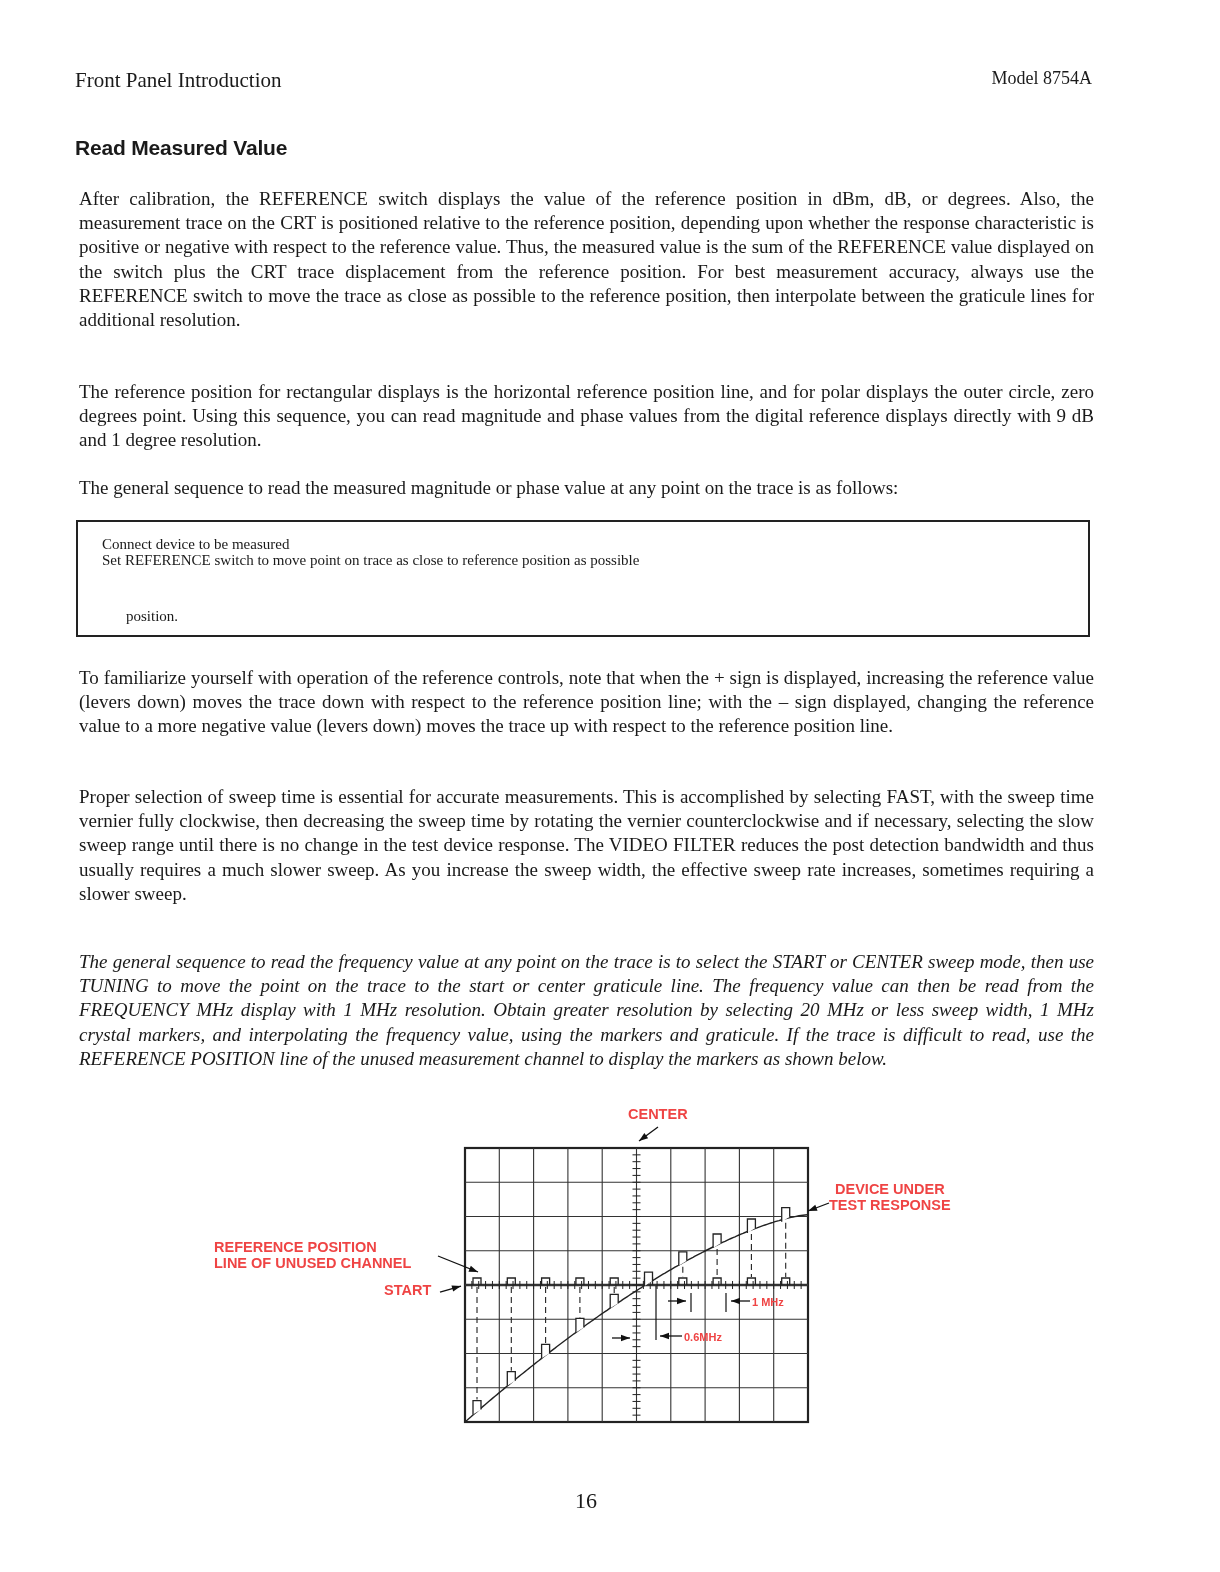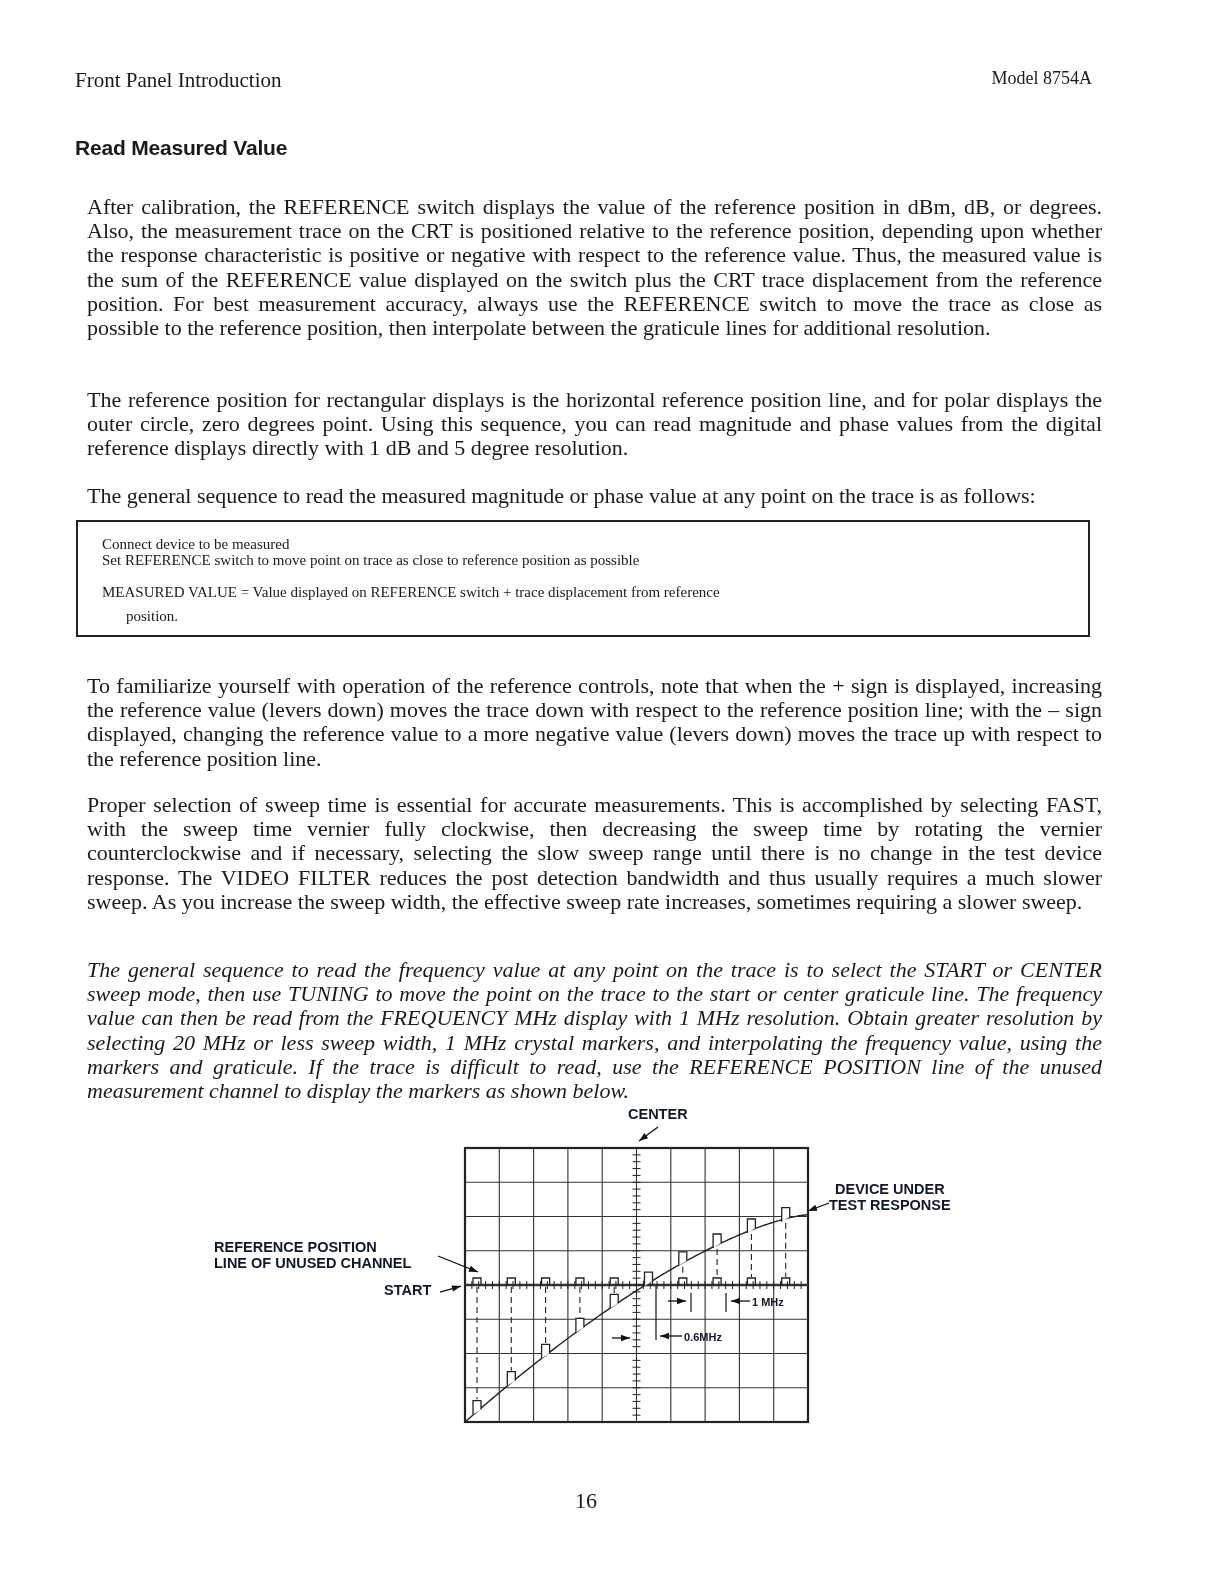--- a/index.html
+++ b/index.html
@@ -2,57 +2,56 @@
 <html><head>
 <meta charset="utf-8">
 <style>
   html, body { margin: 0; padding: 0; background: #ffffff; }
   body { width: 1220px; height: 1572px; position: relative; overflow: hidden; color: #1a1a1a; }
   .serif { font-family: "Liberation Serif", "DejaVu Serif", serif; }
   .sans { font-family: "Liberation Sans", "DejaVu Sans", sans-serif; }
   .header-left { position: absolute; left: 75px; top: 68px; font-size: 21px; }
   .header-right { position: absolute; right: 128px; top: 68px; font-size: 18px; }
   .section-title { position: absolute; left: 75px; top: 136px; font-size: 21px; font-weight: bold; letter-spacing: -0.2px; }
-  .para { position: absolute; left: 75px; width: 1015px; font-size: 22px; line-height: 24.2px; text-align: justify; margin: 12px; }
+  .para { position: absolute; left: 75px; width: 1015px; font-size: 19px; line-height: 24.2px; text-align: justify; margin: 4px; }
   .p1 { top: 183px; }
   .p2 { top: 376px; }
   .p3 { top: 472px; }
   .box { position: absolute; left: 76px; top: 520px; width: 1014px; height: 117px; border: 2px solid #222; box-sizing: border-box; }
   .box-line { position: absolute; left: 24px; font-size: 15px; line-height: 24px; white-space: nowrap; }
   .bl1 { top: 10px; } .bl2 { top: 26px; } .bl3 { top: 58px; } .bl4 { top: 82px; left: 48px; }
   .p4 { top: 662px; }
   .p5 { top: 781px; }
   .p6 { top: 946px; font-style: italic; }
-  .fig-label { position: absolute; font-size: 14.5px; font-weight: bold; line-height: 16px; white-space: nowrap; color: #0f172a; }
+  .fig-label { position: absolute; font-size: 14.5px; font-weight: bold; line-height: 16px; white-space: nowrap; color: #ef4444; }
   .lbl-center { left: 628px; top: 1106px; }
   .lbl-dut { left: 829px; top: 1181px; text-align: center; }
   .lbl-ref { left: 214px; top: 1239px; }
   .lbl-start { left: 384px; top: 1282px; }
   .lbl-1mhz { left: 752px; top: 1294px; font-size: 11px; }
   .lbl-06 { left: 684px; top: 1329px; font-size: 11px; }
   .caption { position: absolute; left: 370px; width: 540px; top: 1435px; text-align: center; font-size: 14.5px; font-weight: bold; line-height: 16px; }
   .page-num { position: absolute; left: 575px; top: 1488px; font-size: 22px; }
   svg#figure { position: absolute; left: 0; top: 0; }
 </style>
 </head>
 <body>
 
 <div class="header-left serif">Front Panel Introduction</div>
 <div class="header-right serif">Model 8754A</div>
 
 <div class="section-title sans">Read Measured Value</div>
 
 <p class="para p1 serif">After calibration, the REFERENCE switch displays the value of the reference position in dBm, dB, or degrees. Also, the measurement trace on the CRT is positioned relative to the reference position, depending upon whether the response characteristic is positive or negative with respect to the reference value. Thus, the measured value is the sum of the REFERENCE value displayed on the switch plus the CRT trace displacement from the reference position. For best measurement accuracy, always use the REFERENCE switch to move the trace as close as possible to the reference position, then interpolate between the graticule lines for additional resolution.</p>
-<p class="para p2 serif">The reference position for rectangular displays is the horizontal reference position line, and for polar displays the outer circle, zero degrees point. Using this sequence, you can read magnitude and phase values from the digital reference displays directly with 1 dB and 5 degree resolution.</p>
+<p class="para p2 serif">The reference position for rectangular displays is the horizontal reference position line, and for polar displays the outer circle, zero degrees point. Using this sequence, you can read magnitude and phase values from the digital reference displays directly with 9 dB and 1 degree resolution.</p>
 <p class="para p3 serif">The general sequence to read the measured magnitude or phase value at any point on the trace is as follows:</p>
 
 <div class="box serif">
   <div class="box-line bl1">Connect device to be measured</div>
   <div class="box-line bl2">Set REFERENCE switch to move point on trace as close to reference position as possible</div>
-  <div class="box-line bl3">MEASURED VALUE = Value displayed on REFERENCE switch + trace displacement from reference</div>
   <div class="box-line bl4">position.</div>
 </div>
 
 <p class="para p4 serif">To familiarize yourself with operation of the reference controls, note that when the + sign is displayed, increasing the reference value (levers down) moves the trace down with respect to the reference position line; with the – sign displayed, changing the reference value to a more negative value (levers down) moves the trace up with respect to the reference position line.</p>
 <p class="para p5 serif">Proper selection of sweep time is essential for accurate measurements. This is accomplished by selecting FAST, with the sweep time vernier fully clockwise, then decreasing the sweep time by rotating the vernier counterclockwise and if necessary, selecting the slow sweep range until there is no change in the test device response. The VIDEO FILTER reduces the post detection bandwidth and thus usually requires a much slower sweep. As you increase the sweep width, the effective sweep rate increases, sometimes requiring a slower sweep.</p>
 <p class="para p6 serif">The general sequence to read the frequency value at any point on the trace is to select the START or CENTER sweep mode, then use TUNING to move the point on the trace to the start or center graticule line. The frequency value can then be read from the FREQUENCY MHz display with 1 MHz resolution. Obtain greater resolution by selecting 20 MHz or less sweep width, 1 MHz crystal markers, and interpolating the frequency value, using the markers and graticule. If the trace is difficult to read, use the REFERENCE POSITION line of the unused measurement channel to display the markers as shown below.</p>
 
 <svg id="figure" width="1220" height="1572">
   <g id="grid">
       <rect x="465" y="1148" width="343" height="274" fill="none" stroke="#222" stroke-width="2.2"></rect>

